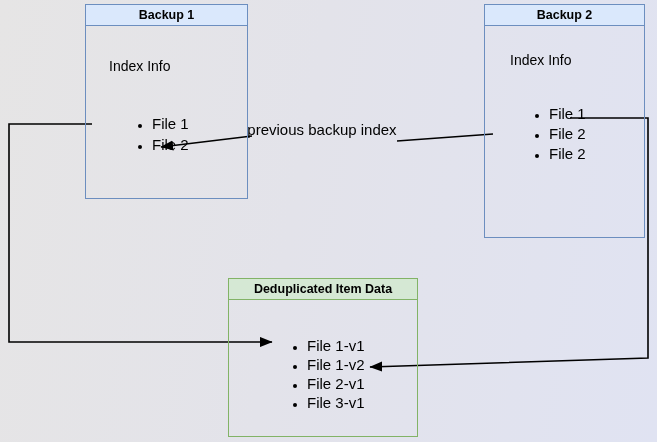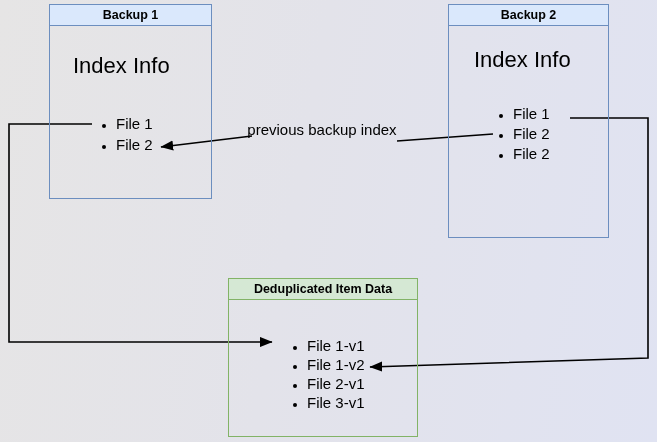--- a/index.html
+++ b/index.html
@@ -13,21 +13,21 @@
     height: 442px;
     overflow: hidden;
     background: linear-gradient(100deg, #e6e5e5 0%, #e3e3ea 45%, #e0e3f2 100%);
   }
   .node {
     position: absolute;
     border: 1.5px solid;
     box-sizing: border-box;
     background: transparent;
   }
-  .node-blue  { border-color: var(--node-border-blue, #6c8ebf); }
+  .node-blue  { border-color: var(--node-border-blue, #6c8ebf); margin-left: 36px; }
   .node-green { border-color: var(--node-border-green, #82b366); }
   .node-header {
     height: 20px;
     border-bottom: 1.5px solid;
     display: flex;
     align-items: center;
     justify-content: center;
     font-size: 12.5px;
     font-weight: bold;
     color: #000;
@@ -39,21 +39,21 @@
   .node-green .node-header {
     background: var(--node-header-green, #d5e8d4);
     border-color: var(--node-border-green, #82b366);
   }
   #backup1 { left: 49px;  top: 4px;   width: 163px; height: 195px; }
   #backup2 { left: 448px; top: 4px;   width: 161px; height: 234px; }
   #dedup   { left: 228px; top: 278px; width: 190px; height: 159px; text-align: right; }
 
   .index-label {
     position: absolute;
-    font-size: 22px;
+    font-size: 14px;
     line-height: 18px;
     color: #000;
     white-space: nowrap;
   }
   #backup1 .index-label { left: 23px; top: 52px; }
   #backup2 .index-label { left: 25px; top: 46px; }
 
   .file-list {
     position: absolute;
     margin: 0;

